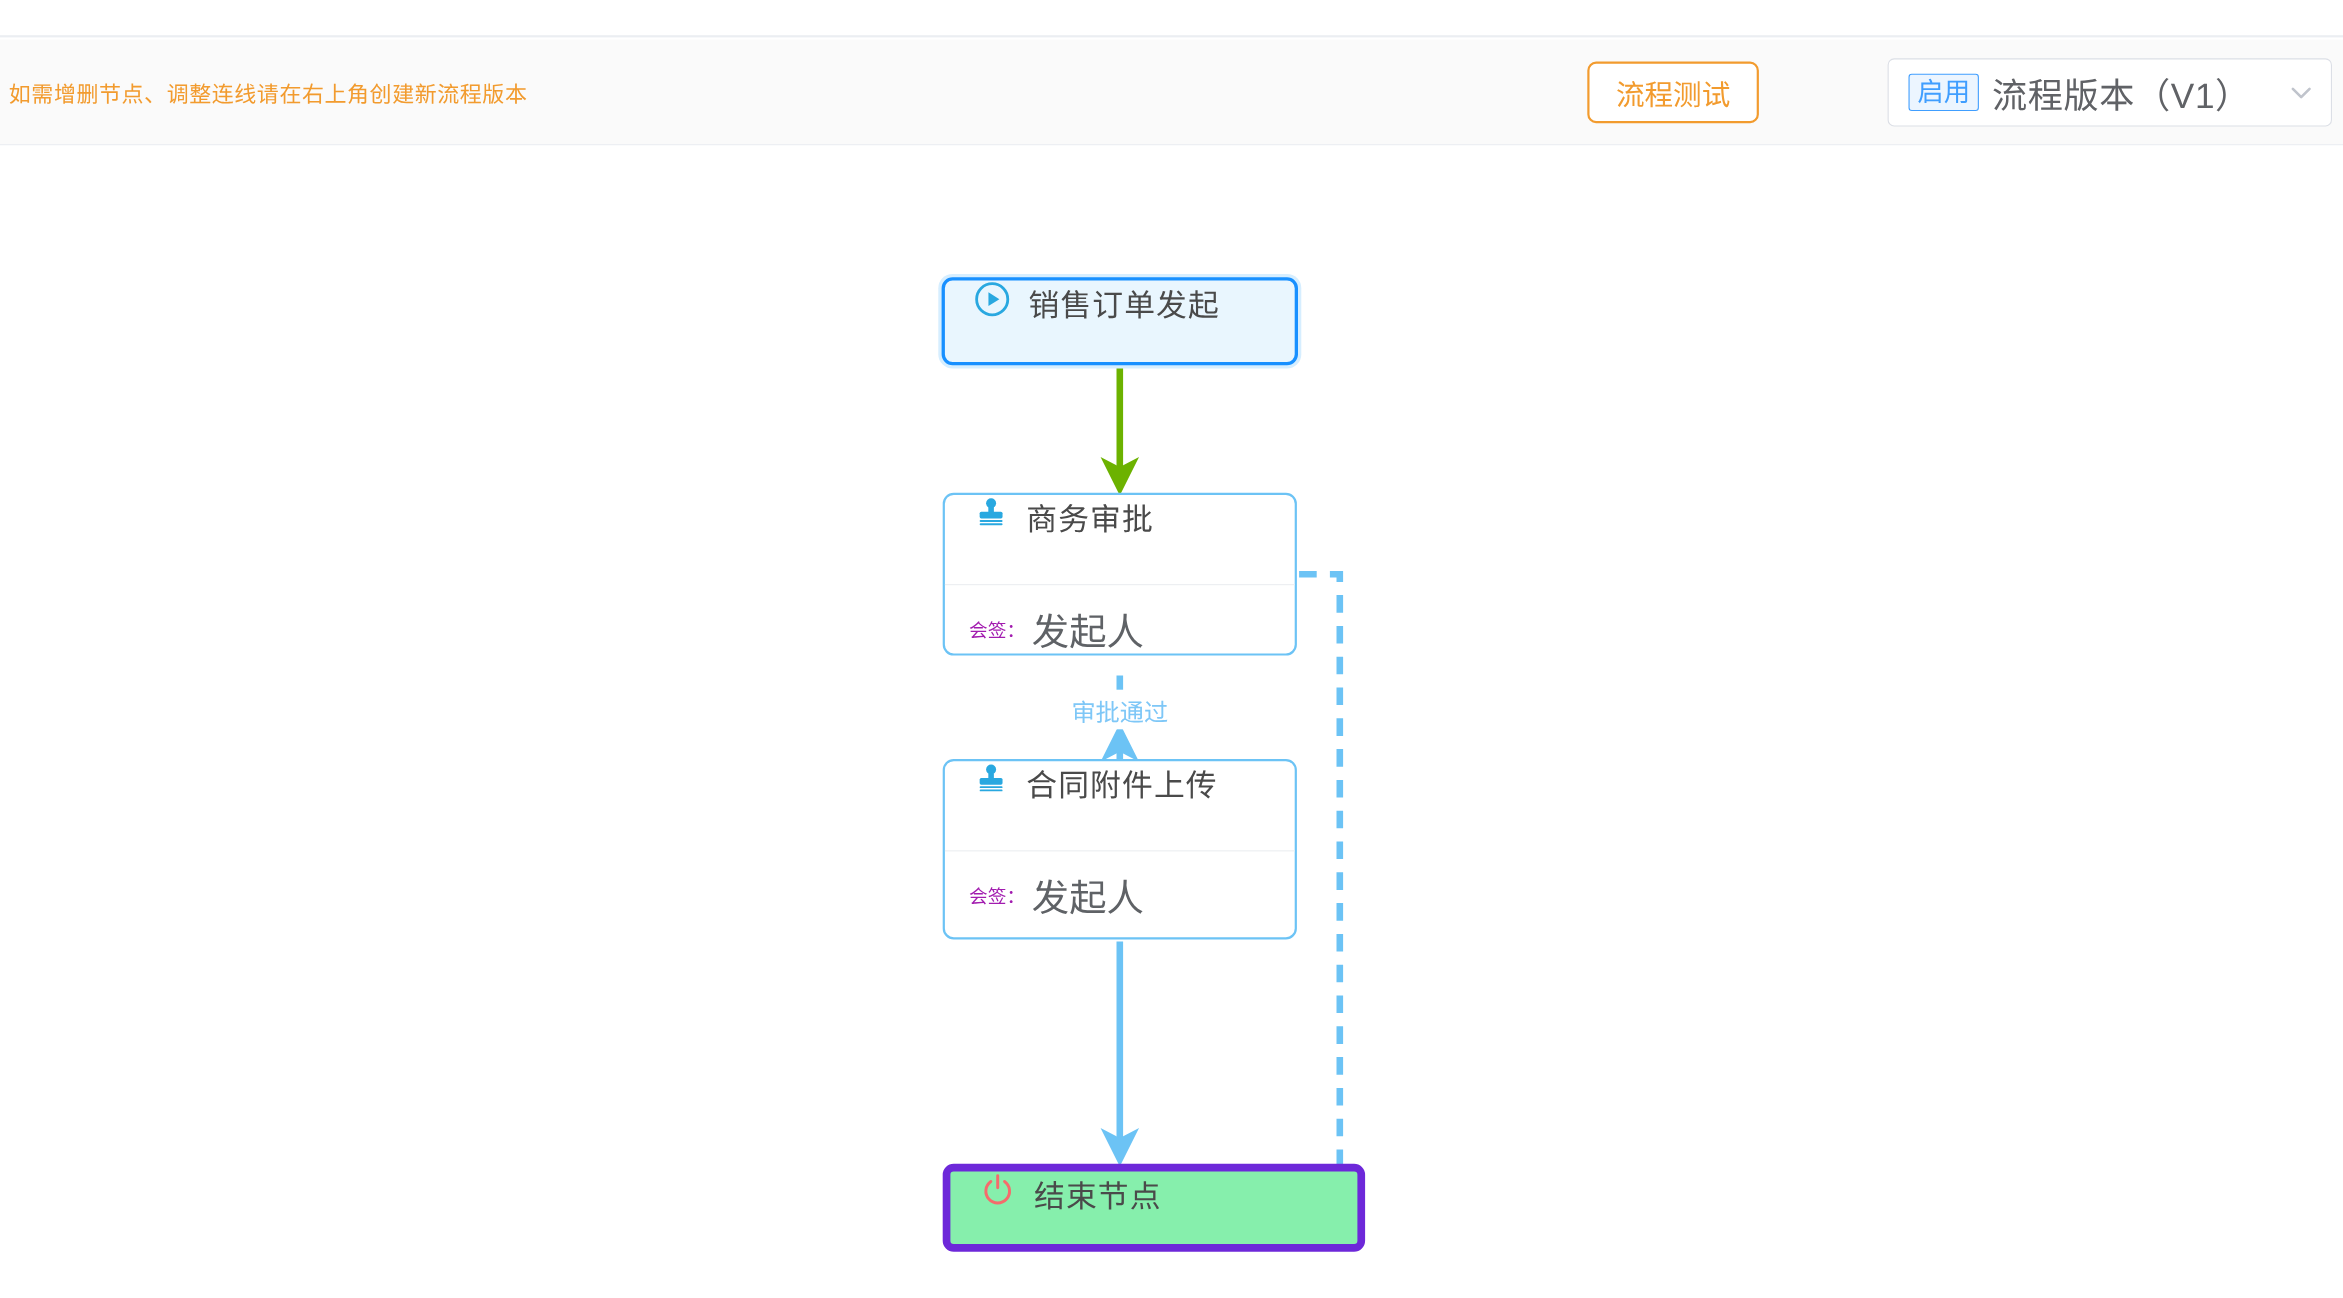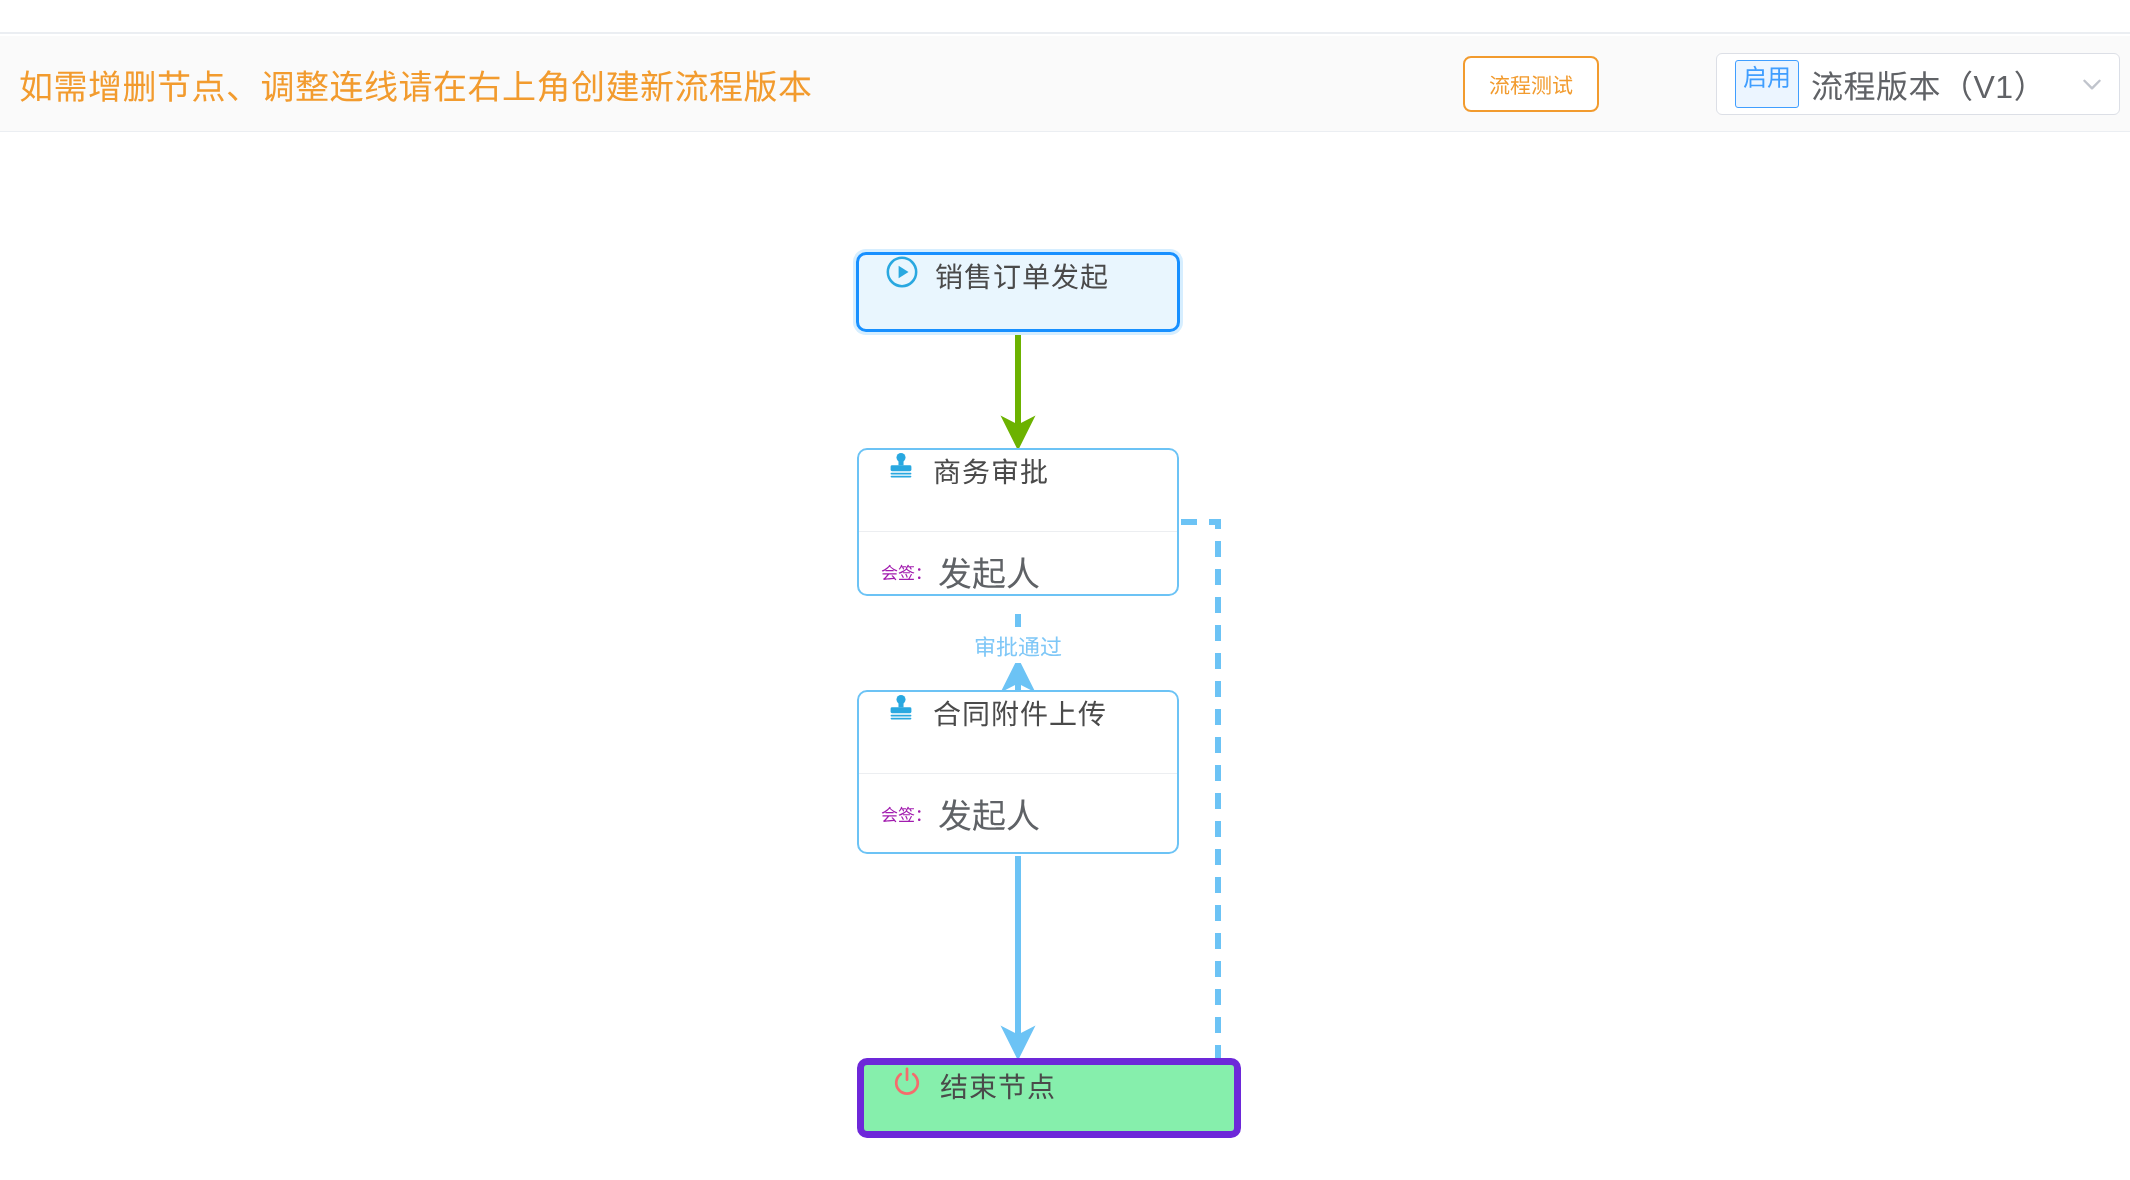--- a/index.html
+++ b/index.html
@@ -40,44 +40,44 @@
     left: 0; top: 36px;
     width: 2130px;
     height: 96px;
     background: #fafafa;
     border-bottom: 1px solid #ebeef2;
     box-sizing: border-box;
   }
 
   .notice-text {
     position: absolute;
-    left: 19px;
+    left: 8px;
     top: 50%;
     transform: translateY(-50%);
-    font-size: 34px;
+    font-size: 20px;
     color: #f29b2e;
     white-space: nowrap;
     letter-spacing: 0.5px;
   }
 
   .test-btn {
     position: absolute;
     right: 531px;
     top: 50%;
     transform: translateY(-50%);
     height: 56px;
     padding: 0 24px;
     display: flex;
     align-items: center;
     justify-content: center;
     background: #ffffff;
     border: 2px solid #f29b2e;
     border-radius: 8px;
     color: #f29b2e;
-    font-size: 21px;
+    font-size: 26px;
     box-sizing: border-box;
     cursor: pointer;
     white-space: nowrap;
   }
 
   .version-select {
     position: absolute;
     right: 10px;
     top: 50%;
     transform: translateY(-50%);
@@ -93,21 +93,21 @@
     cursor: pointer;
   }
 
   .version-badge {
     flex: 0 0 auto;
     border: 1px solid #409eff;
     color: #409eff;
     background: #ecf5ff;
     font-size: 24px;
     line-height: 1;
-    padding: 5px 7px 17px;
+    padding: 5px 7px 3px;
     border-radius: 3px;
     margin-right: 12px;
   }
 
   .version-label {
     flex: 1 1 auto;
     font-size: 32px;
     color: #606266;
     white-space: nowrap;
     letter-spacing: 0.5px;

